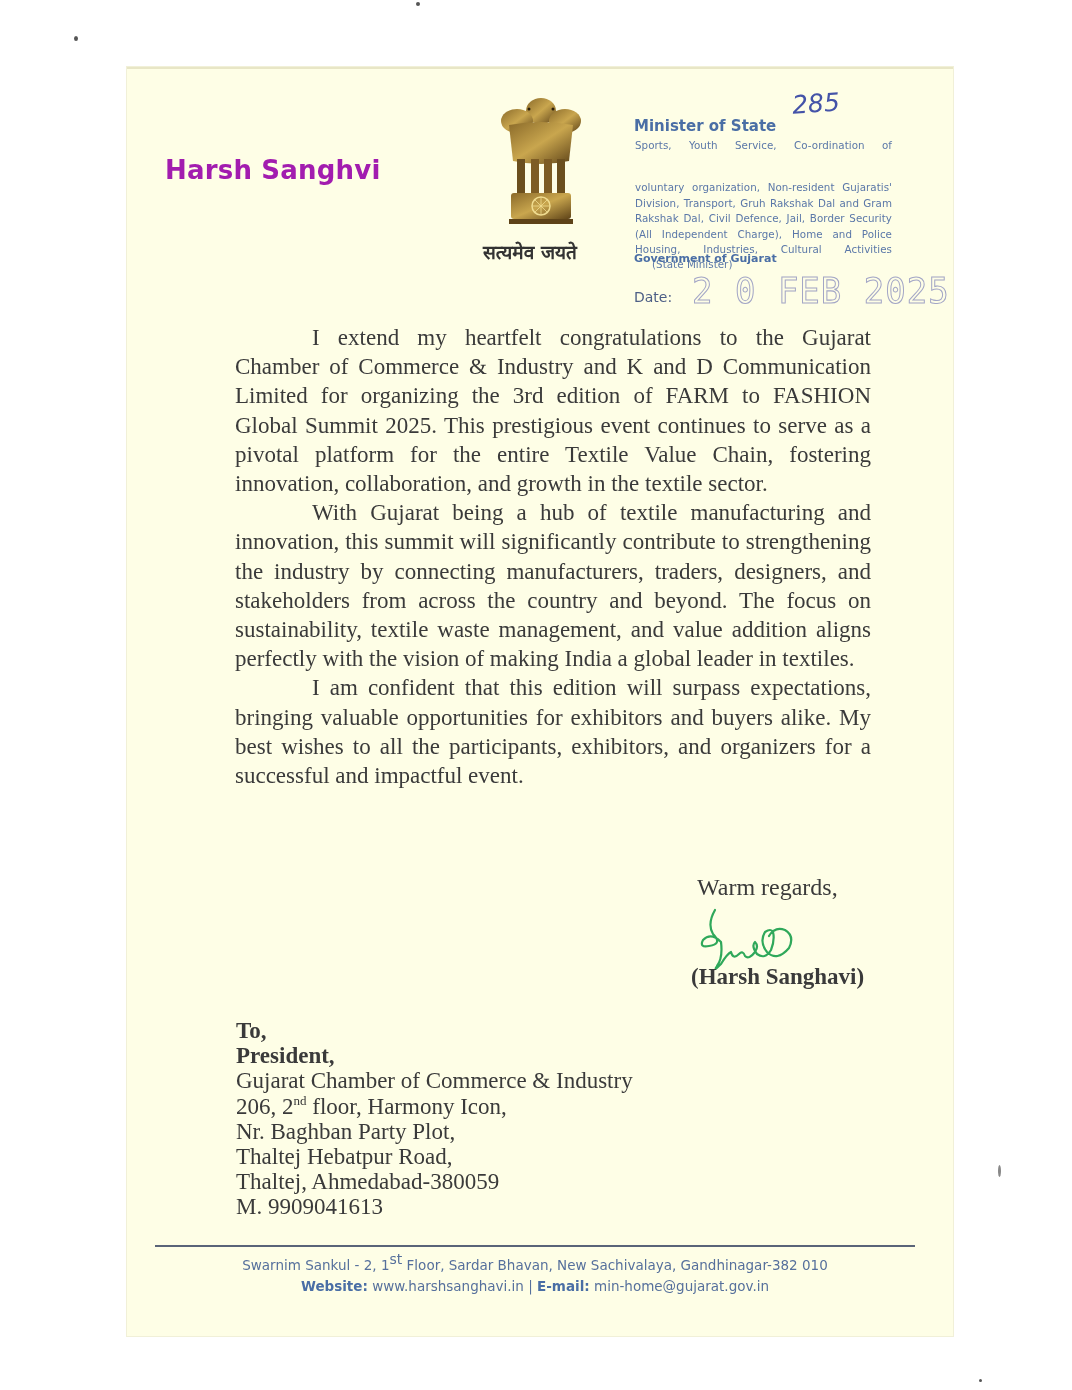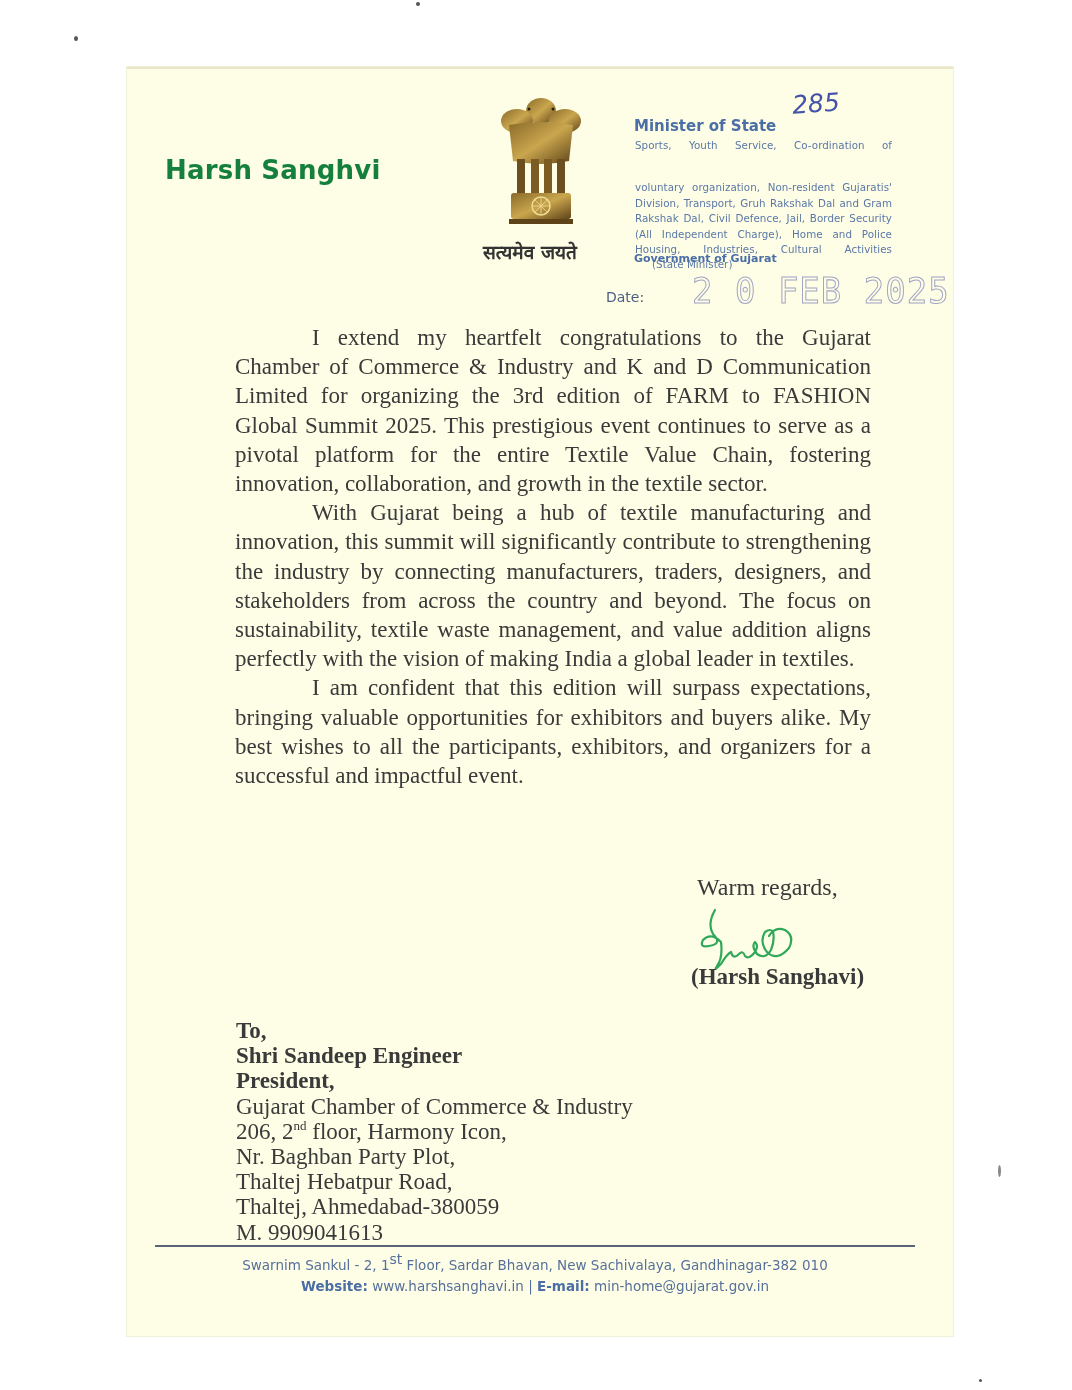--- a/index.html
+++ b/index.html
@@ -9,34 +9,34 @@
   }
   .speck { position:absolute; background:#555; border-radius:50%; }
   .paper {
     position:absolute; left:127px; top:67px; width:826px; height:1269px;
     background:#fefee6;
     box-shadow: 0 0 0 1px #f1f0d8, inset 0 2px 0 #e8e6c6;
   }
   .abs { position:absolute; }
   .name {
     left:38px; top:88px; font-family:"DejaVu Sans", sans-serif; font-weight:bold;
-    font-size:26px; color:#15803d; letter-spacing:0.2px;
+    font-size:26px; color:#a21caf; letter-spacing:0.2px;
   }
   .emblem { left:368px; top:22px; width:92px; height:148px; }
   .motto { left:356px; top:172px; font-family:"DejaVu Sans", sans-serif; font-weight:bold; font-size:19px; color:#333; }
   .minister-title { left:507px; top:50px; font-family:"DejaVu Sans", sans-serif; font-weight:bold; font-size:15px; color:#4a6ea5; }
   .portfolio {
     left:508px; top:71px; width:257px; font-family:"DejaVu Sans", sans-serif;
     font-size:10.3px; line-height:15.4px; color:#5a77a8; text-align:justify; text-align-last:justify;
     letter-spacing:0.05px;
   }
   .portfolio .last { text-align-last:left; display:block; }
   .gov { left:507px; top:185px; font-family:"DejaVu Sans", sans-serif; font-weight:bold; font-size:11px; color:#4a6ea5; }
   .handnum { left:665px; top:22px; font-family:"DejaVu Sans", sans-serif; font-style:italic; font-size:25px; color:#4453a8; transform:rotate(-4deg); }
-  .date-label { left:479px; top:222px; font-family:"DejaVu Sans", sans-serif; font-size:14px; color:#4c5e85; }
+  .date-label { left:507px; top:222px; font-family:"DejaVu Sans", sans-serif; font-size:14px; color:#4c5e85; }
   .date-stamp {
     left:565px; top:203px; font-family:"DejaVu Sans Mono", monospace; font-size:34px;
     color:transparent; -webkit-text-stroke:1px #a3a6c6; letter-spacing:1px; white-space:nowrap;
     transform:scaleY(1.05);
   }
   .body-text {
     left:108px; top:256px; width:636px; font-size:23px; line-height:29.2px; color:#3a3a3a;
     text-align:justify;
   }
   .body-text p { margin:0; text-indent:77px; }
@@ -124,21 +124,20 @@
   <div class="abs regards">Warm regards,</div>
 
   <svg class="abs signature" viewBox="0 0 110 70">
     <path d="M22 8 Q14 22 20 32 Q30 42 16 44 Q6 46 10 38 Q18 30 28 40 Q30 56 24 64 Q20 70 28 62 Q34 52 38 50 Q40 58 46 52 Q50 48 52 54 Q56 58 62 50 Q66 44 62 40 Q58 44 64 52 Q72 58 78 48 Q82 38 80 30 Q78 26 72 30 Q66 40 74 50 Q84 60 96 46 Q102 34 92 28 Q82 24 76 34" fill="none" stroke="#2fa85a" stroke-width="2.2" stroke-linecap="round" stroke-linejoin="round"></path>
   </svg>
 
   <div class="abs signer">(Harsh Sanghavi)</div>
 
   <div class="abs addr">
     <div class="b">To,</div>
-    <div class="b">Shri Sandeep Engineer</div>
     <div class="b">President,</div>
     <div>Gujarat Chamber of Commerce &amp; Industry</div>
     <div><span>206, 2</span><sup>nd</sup><span> floor, Harmony Icon,</span></div>
     <div>Nr. Baghban Party Plot,</div>
     <div>Thaltej Hebatpur Road,</div>
     <div>Thaltej, Ahmedabad-380059</div>
     <div>M. 9909041613</div>
   </div>
 
   <div class="abs rule"></div>

